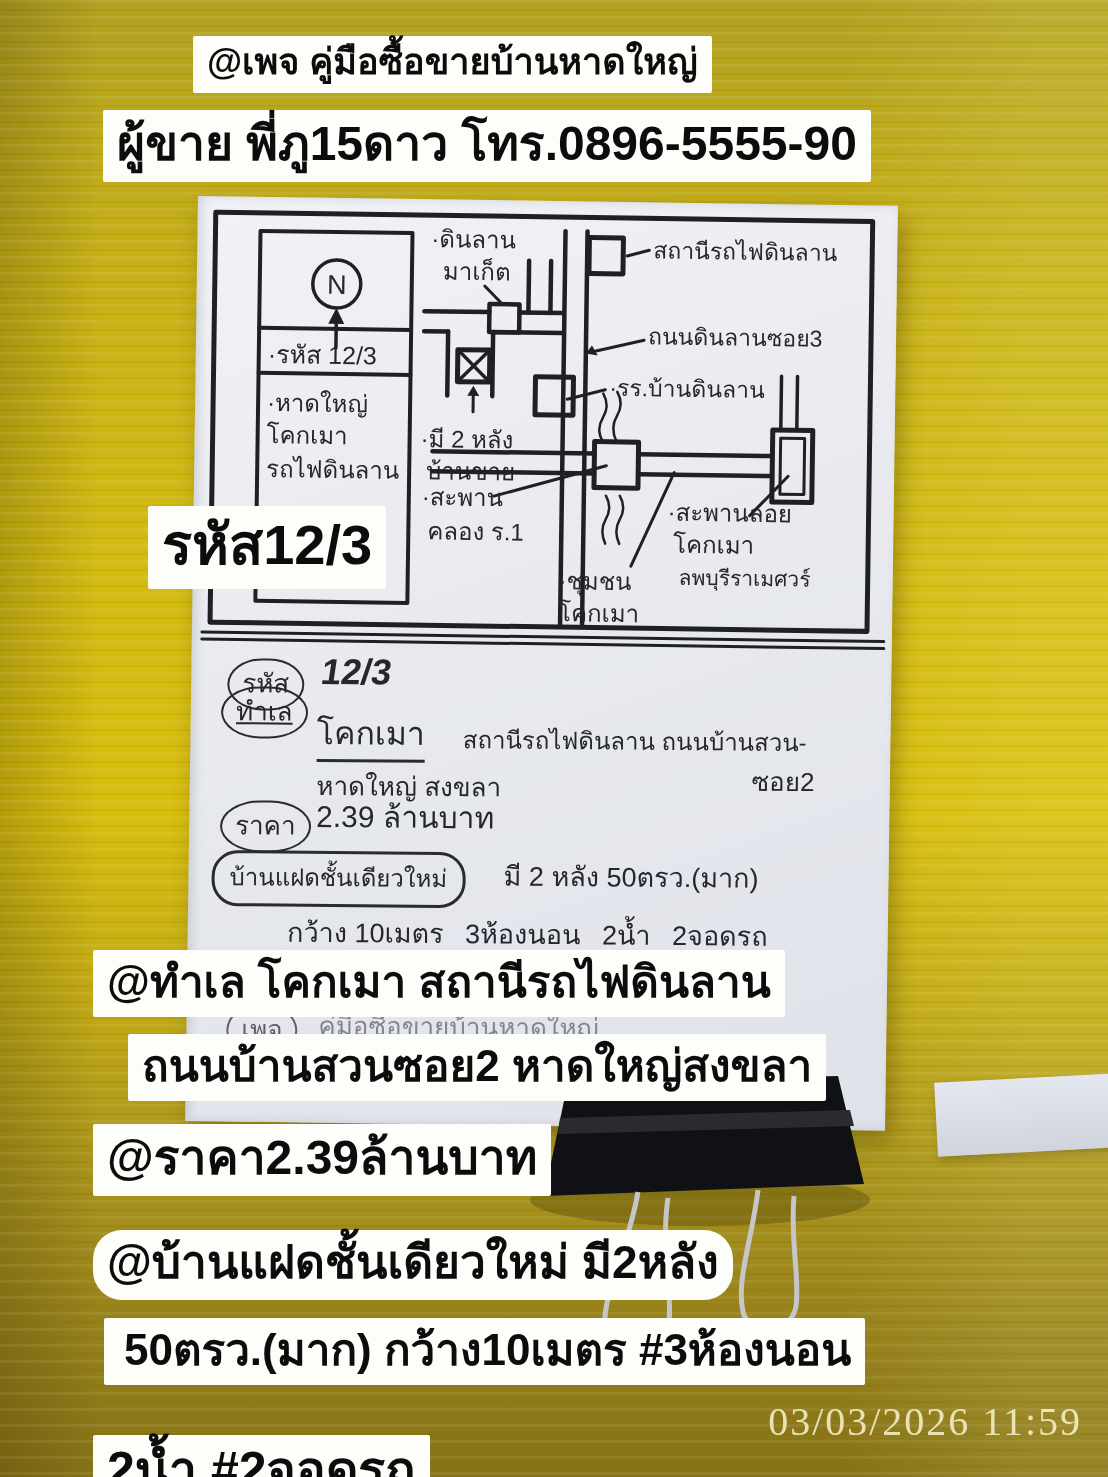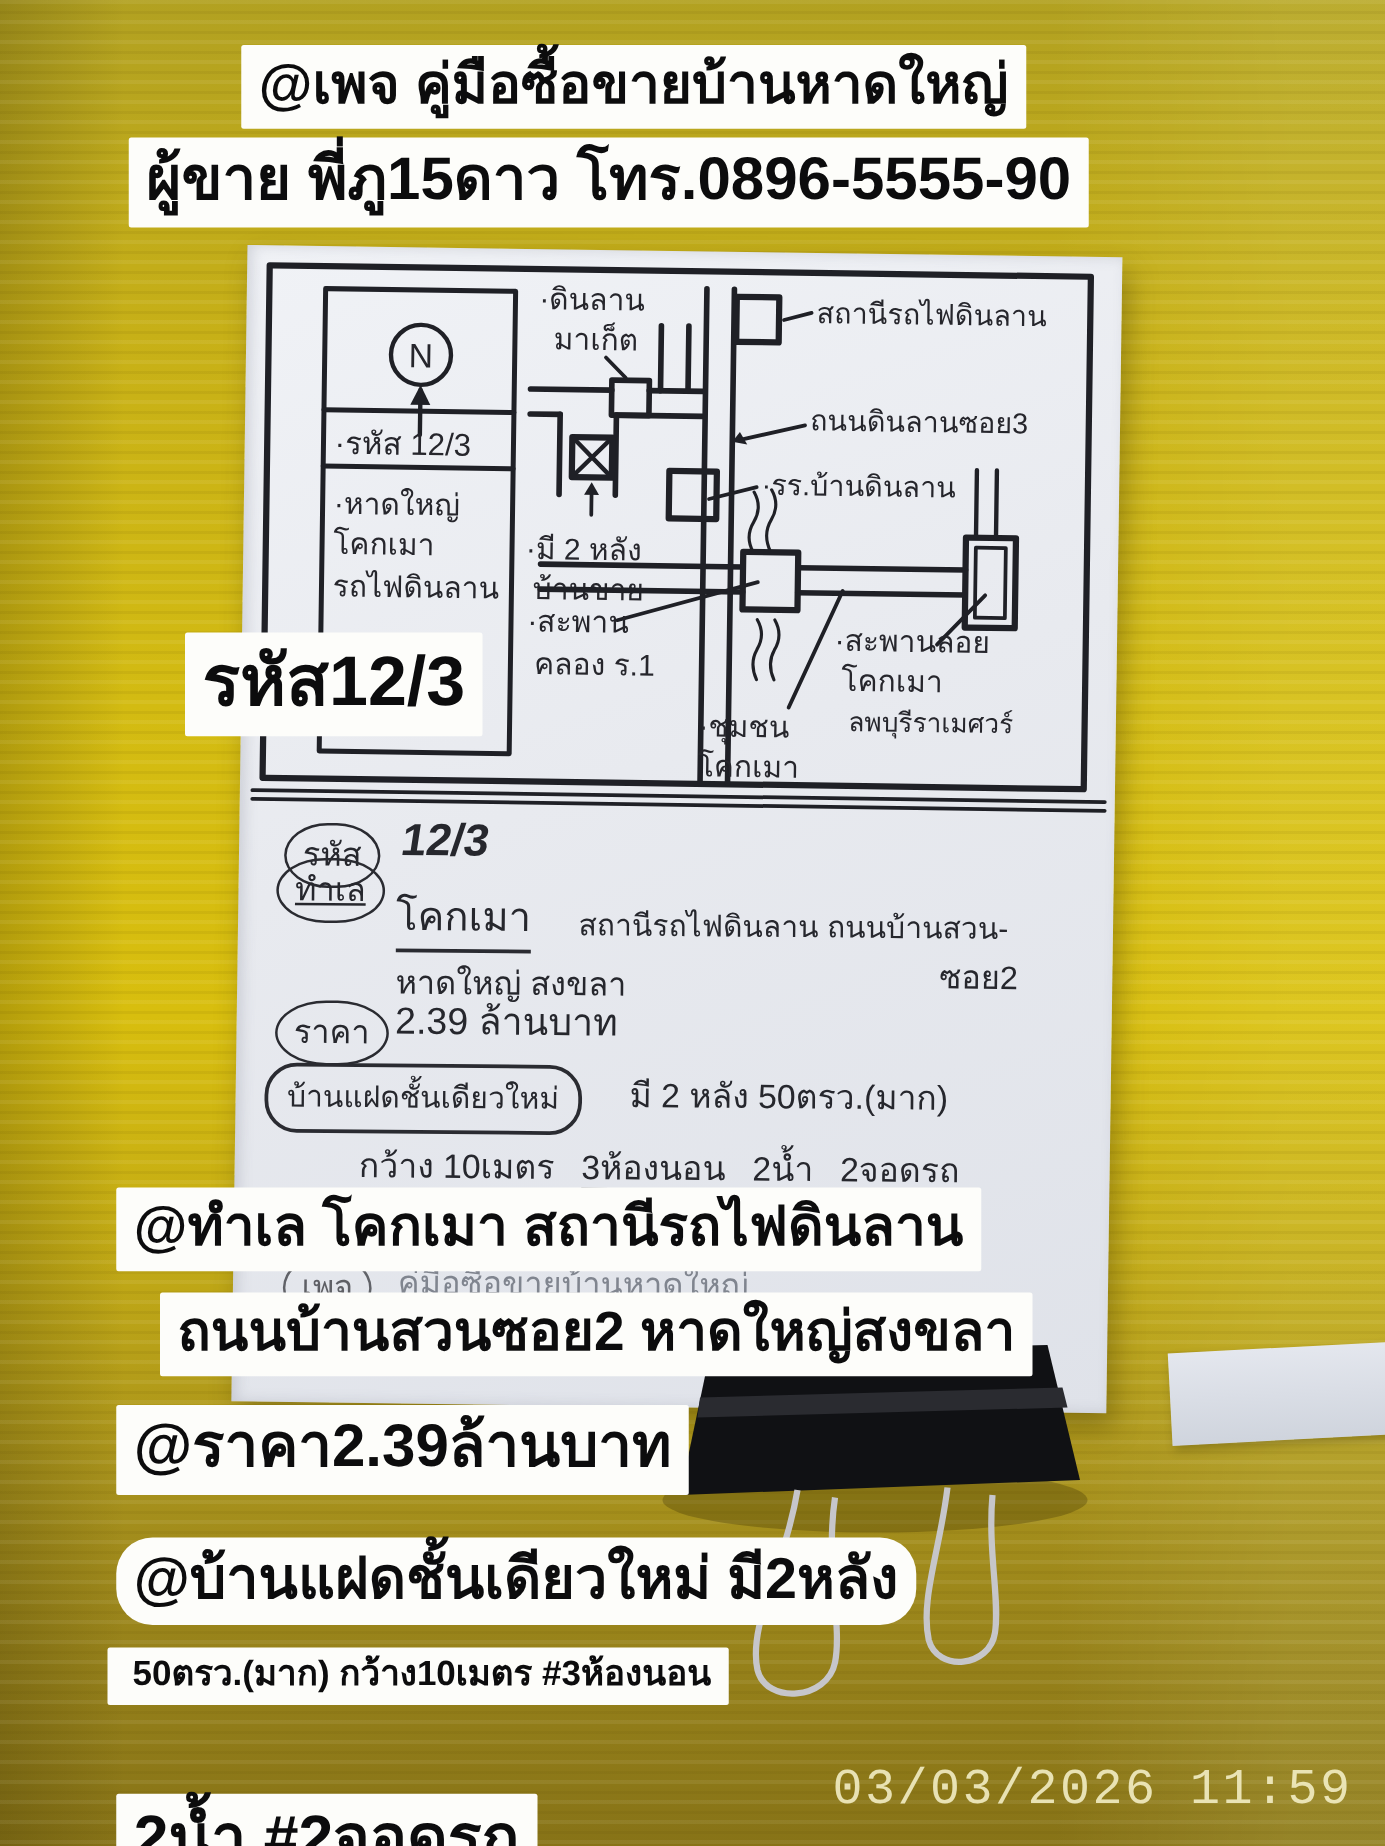--- a/index.html
+++ b/index.html
@@ -42,22 +42,21 @@
   .u{border-bottom:3px solid #2a2b31;padding-bottom:1px;}
   .cap{
     position:absolute;z-index:4;background:#fdfdfa;color:#0c0c0d;
     font-weight:700;white-space:nowrap;line-height:1.3;
     padding:3px 14px 7px;border-radius:2px;
   }
   .clip-svg{position:absolute;left:0;top:0;width:1108px;height:1477px;z-index:2;pointer-events:none;}
   .timestamp{
     position:absolute;z-index:5;right:26px;top:1398px;
     font-size:40px;letter-spacing:2px;color:rgba(245,240,200,0.88);
-    font-family:Liberation Mono, monospace;
-    margin-top:12px;
+    font-family:Liberation Serif, serif;
   }
 </style>
 </head>
 <body>
 
 <div class="bg"></div>
 
 <div class="paper">
 
   
@@ -194,23 +193,23 @@
 <svg class="clip-svg">
   <ellipse cx="700" cy="1200" rx="170" ry="26" fill="rgba(50,40,0,0.28)"></ellipse>
   <polygon points="568,1082 838,1076 864,1184 544,1196" fill="#101114"></polygon>
   <polygon points="560,1118 850,1110 854,1126 558,1134" fill="#2a2b30"></polygon>
   <g stroke="#c6c6ca" stroke-width="5" fill="none">
     <path d="M638,1192 C628,1252 598,1300 606,1336 C613,1364 662,1360 668,1330 C674,1300 660,1252 668,1198"></path>
     <path d="M758,1190 C752,1240 736,1280 743,1312 C750,1338 792,1334 796,1306 C800,1280 790,1240 794,1196"></path>
   </g>
 </svg>
 
-<div class="cap" style="left:193px;top:36px;font-size:44px;">@เพจ คู่มือซื้อขายบ้านหาดใหญ่</div>
+<div class="cap" style="left:193px;top:36px;font-size:36px;">@เพจ คู่มือซื้อขายบ้านหาดใหญ่</div>
 <div class="cap" style="left:103px;top:110px;font-size:48px;text-align:right;">ผู้ขาย พี่ภู15ดาว โทร.0896-5555-90</div>
 <div class="cap" style="left:148px;top:506px;font-size:56px;">รหัส12/3</div>
 <div class="cap" style="left:93px;top:950px;font-size:44px;">@ทำเล โคกเมา สถานีรถไฟดินลาน</div>
 <div class="cap" style="left:128px;top:1034px;font-size:44px;">ถนนบ้านสวนซอย2 หาดใหญ่สงขลา</div>
 <div class="cap" style="left:93px;top:1124px;font-size:48px;">@ราคา2.39ล้านบาท</div>
 <div class="cap" style="left:93px;top:1230px;font-size:46px;border-radius:29px;">@บ้านแฝดชั้นเดียวใหม่ มี2หลัง</div>
-<div class="cap" style="left:86px;top:1318px;font-size:28px;padding-left:20px;">50ตรว.(มาก) กว้าง10เมตร #3ห้องนอน</div>
+<div class="cap" style="left:104px;top:1318px;font-size:44px;padding-left:20px;">50ตรว.(มาก) กว้าง10เมตร #3ห้องนอน</div>
 <div class="cap" style="left:93px;top:1435px;font-size:50px;">2น้ำ #2จอดรถ</div>
 
 <div class="timestamp">03/03/2026 11:59</div>
 
 </body></html>

